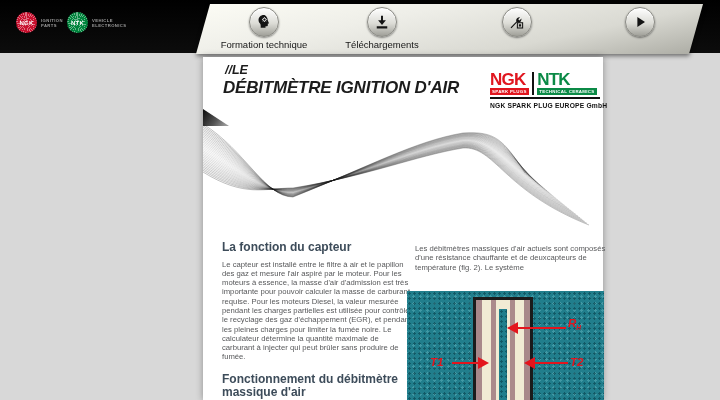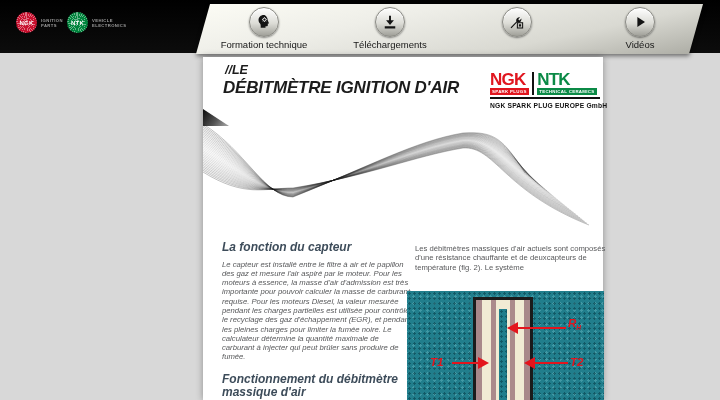--- a/index.html
+++ b/index.html
@@ -50,21 +50,21 @@
     padding:1px 2px; letter-spacing:.3px; white-space:nowrap; }
   .b-div { width:2.5px; background:#111; margin:0 3px; }
   .b-rule { height:2px; background:#111; margin-top:2px; }
   .b-company { font-size:6.7px; font-weight:bold; color:#111; margin-top:2.5px;
     letter-spacing:.2px; white-space:nowrap; }
   
   #wave { position:absolute; left:0; top:64px; width:412px; height:112px; }
   
   .heading { font-size:12px; font-weight:bold; color:#3d4c5a; line-height:13.5px; }
   .bodytext { font-size:7.7px; color:#57585a; line-height:9.3px; margin-top:5px; text-align:left; }
-  #col-left  { position:absolute; left:19px;  top:184px; width:191px;font-style:italic; }
+  #col-left  { position:absolute; left:19px;  top:184px; width:191px; }
   #col-right { position:absolute; left:212px; top:187px; width:192px; }
   #heading2 { margin-top:11px; }
   
   #figure { position:absolute; left:204px; top:234px; width:197px; height:109px; overflow:hidden;
     background-color:#217e8c;
     background-image:
       radial-gradient(rgba(0,45,55,.45) 1px, transparent 1.4px),
       radial-gradient(rgba(140,215,220,.30) 1px, transparent 1.4px);
     background-size:5px 5px, 7px 7px; background-position:0 0, 3px 2px; }
   #sensor { position:absolute; left:66px; top:6px; width:60px; height:110px;
@@ -116,21 +116,21 @@
             <path fill="#141414" d="M11.6 2.6c-3.9 0-6.9 2.9-6.9 6.6 0 2.2 1 3.6 2 4.9.6.8.9 1.9.9 3v2.4h6.4v-1.9h1.7c.8 0 1.4-.6 1.4-1.4v-2.3h1.7l-1.6-3.7c-.3-4.2-2.7-7.6-5.6-7.6z"></path>
             <g stroke="#fff" stroke-width="1">
               <circle cx="12.6" cy="8.8" r="2" fill="none"></circle>
               <path d="M12.6 5.6v1.2M12.6 10.8v1.2M9.4 8.8h1.2M15 8.8h1.2M10.4 6.6l.8.8M14 10.2l.8.8M14.8 6.6l-.8.8M11.2 10.2l-.8.8"></path>
             </g>
           </svg>
         </div>
         <div class="nav-label">Formation technique</div>
       </div>
 
-      <div class="nav-item" style="left:134px;">
+      <div class="nav-item" style="left:126px;">
         <div class="nav-icon">
           <svg viewBox="0 0 24 24">
             <path d="M12 3.5v8" stroke="#141414" stroke-width="2.6" fill="none"></path>
             <path fill="#141414" d="M6.8 9.8h10.4L12 16z"></path>
             <path d="M5 19.2h14" stroke="#141414" stroke-width="2.8" fill="none"></path>
           </svg>
         </div>
         <div class="nav-label">Téléchargements</div>
       </div>
 
@@ -143,21 +143,20 @@
           </svg>
         </div>
       </div>
 
       <div class="nav-item" style="left:384px;">
         <div class="nav-icon">
           <svg viewBox="0 0 24 24">
               <path fill="#141414" d="M8.5 5.2l10.2 6.8-10.2 6.8z"></path>
             </svg>
         </div>
-        <div class="nav-label">Vidéos</div>
       </div>
 
     </div>
   </div>
 
   <div id="card">
     <div id="kicker">//LE</div>
     <div id="title">DÉBITMÈTRE IGNITION D'AIR</div>
 
     <div id="brand">

